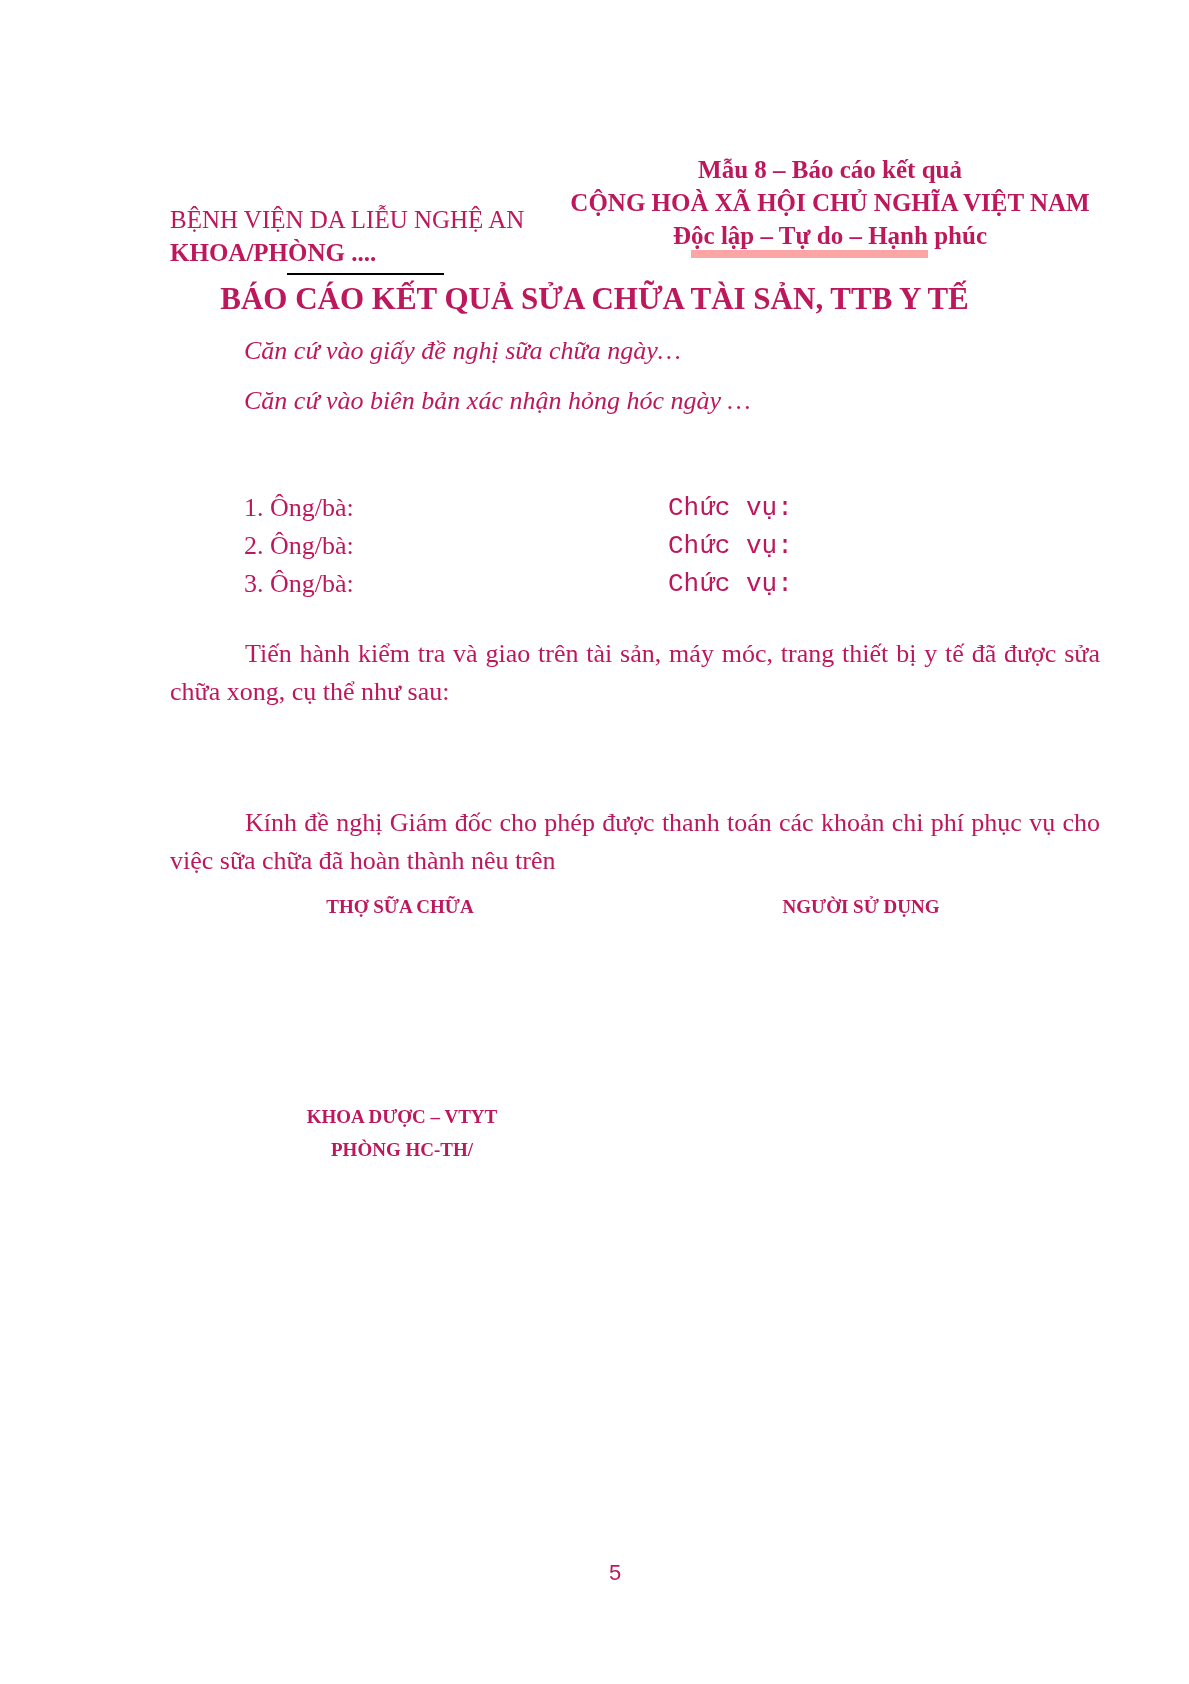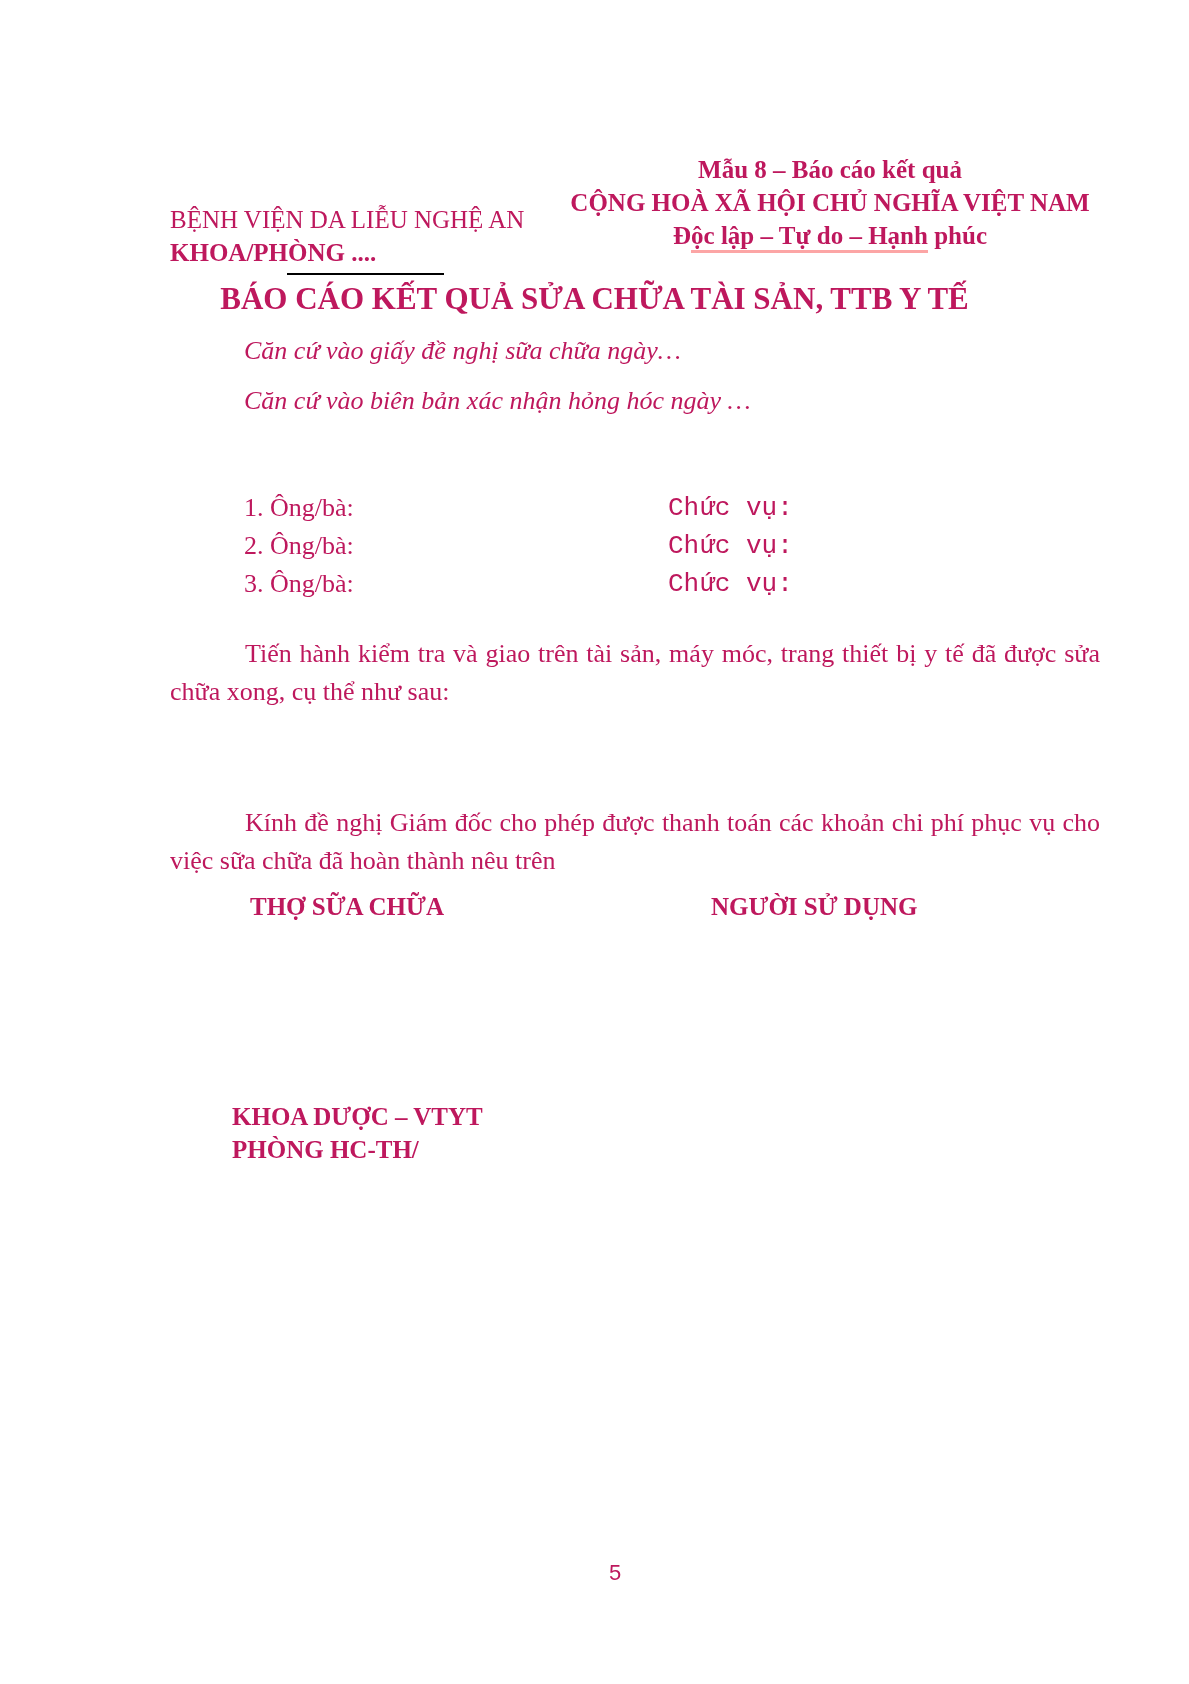--- a/index.html
+++ b/index.html
@@ -25,21 +25,21 @@
     left: 170px; top: 203px; width: 390px;
     text-align: left;
     font-size: 25px; line-height: 33px;
   }
   .hdr-left .dept { font-weight: bold; }
   .dept-rule {
     width: 157px; height: 0;
     border-top: 2px solid #000;
     margin: 4px auto 0 auto;
   }
-  .motto-underline { border-bottom: 3px solid #fca5a5; padding-bottom: 1px; }
+  .motto-underline { border-bottom: 8px solid #fca5a5; padding-bottom: 1px; }
 
   
   .doc-title {
     left: 0; top: 281px; width: 1189px;
     text-align: center; font-weight: bold; font-size: 31px;
   }
 
   
   .preamble {
     left: 244px; top: 333px; width: 860px;
@@ -59,21 +59,21 @@
   
   .para {
     left: 170px; width: 930px;
     font-size: 26px; line-height: 38px;
     text-align: justify; text-indent: 75px;
   }
   .para1 { top: 635px; }
   .para2 { top: 804px; }
 
   
-  .sig { font-weight: bold; font-size: 25px; line-height: 33px; }
+  .sig { text-align: center; font-weight: bold; font-size: 19px; line-height: 33px; }
   .sig-repairer { left: 250px; top: 890px; width: 300px; }
   .sig-user     { left: 711px; top: 890px; width: 300px; }
   .sig-dept     { left: 232px; top: 1100px; width: 340px; }
   .sig-director { left: 711px; top: 1100px; width: 300px; }
 
   
   .page-num {
     left: 585px; top: 1560px; width: 60px;
     text-align: center;
     font-family: "Liberation Sans", sans-serif;

